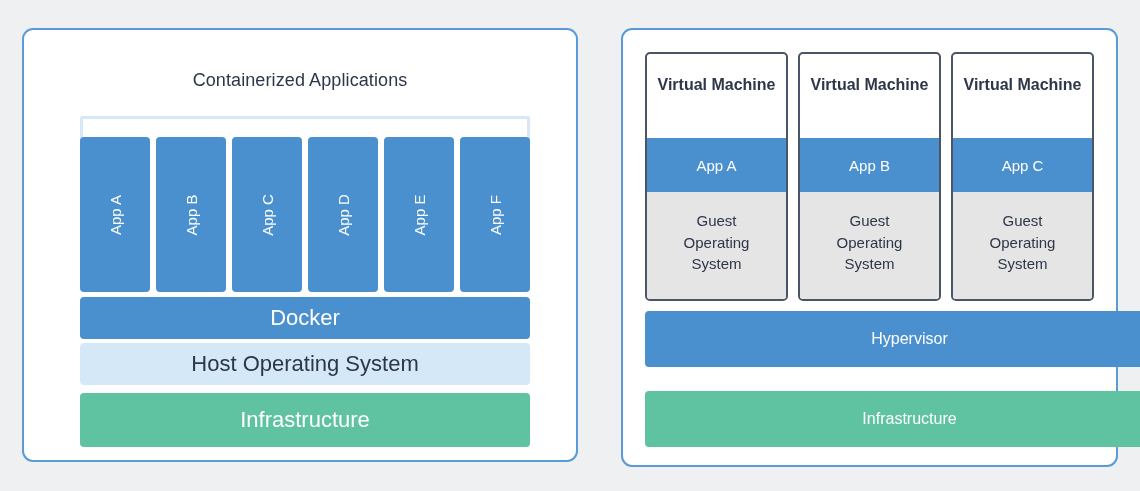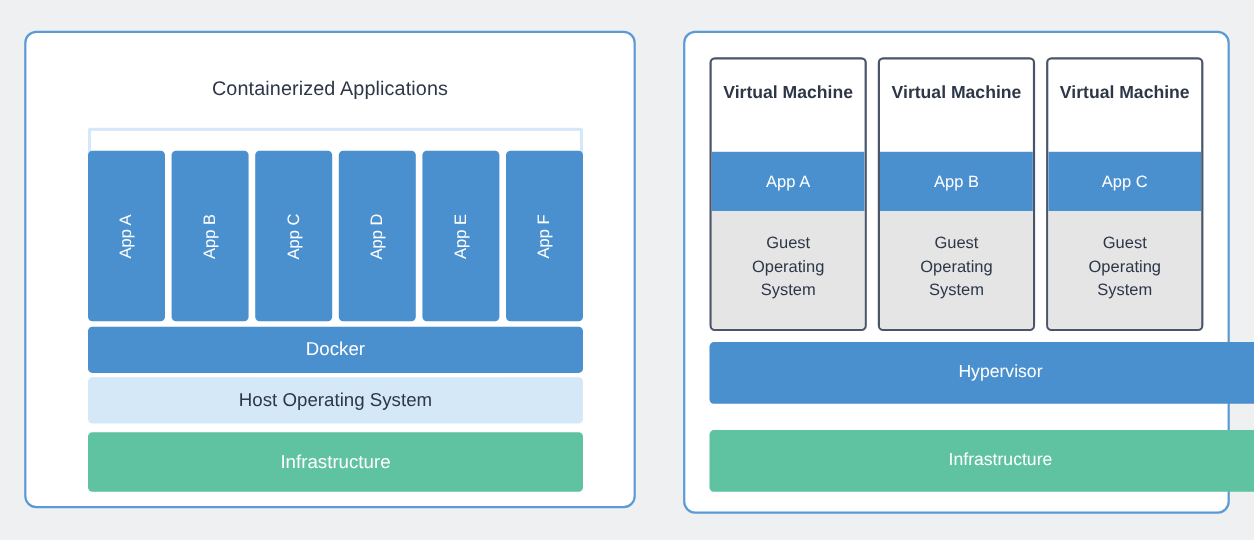--- a/index.html
+++ b/index.html
@@ -91,21 +91,21 @@
   }
 
   .stack-bar {
     position: absolute;
     left: 56px;
     width: 450px;
     border-radius: 4px;
     display: flex;
     align-items: center;
     justify-content: center;
-    font-size: 17px;
+    font-size: 22px;
     box-sizing: border-box;
   }
   .bar-docker {
     top: 267px;
     height: 42px;
     background: #4a90cf;
     color: #ffffff;
   }
   .bar-hostos {
     top: 313px;

